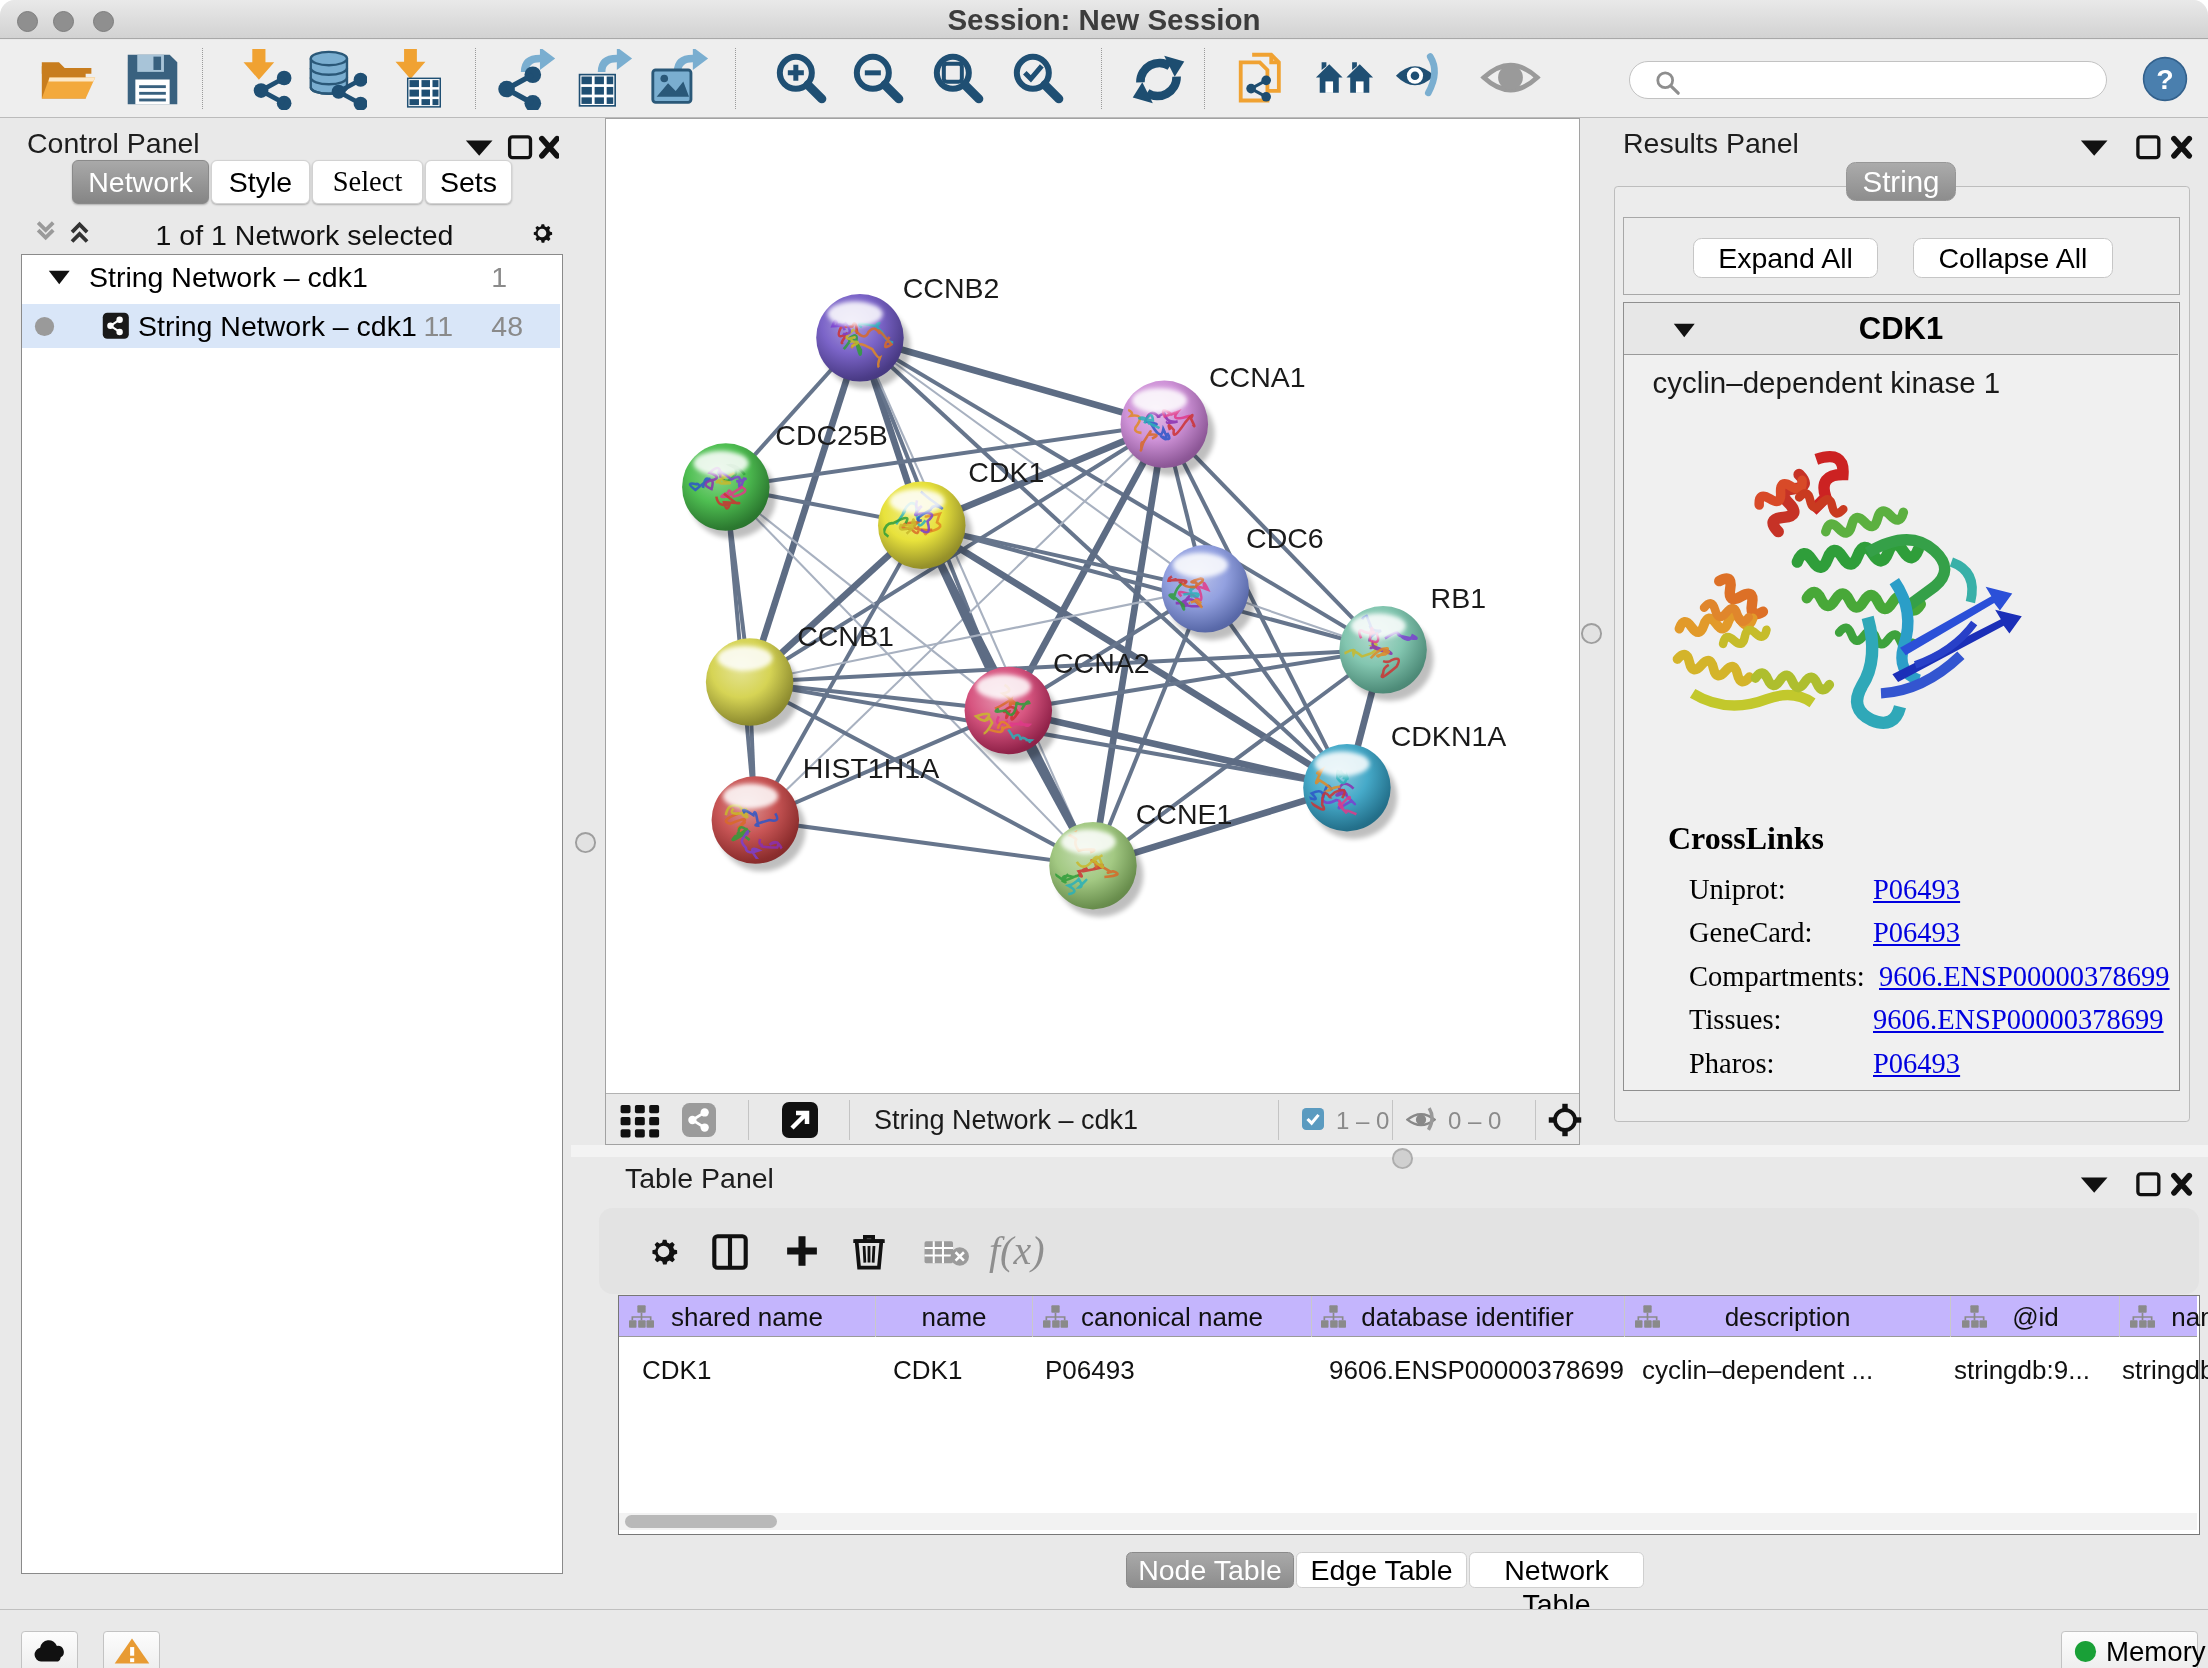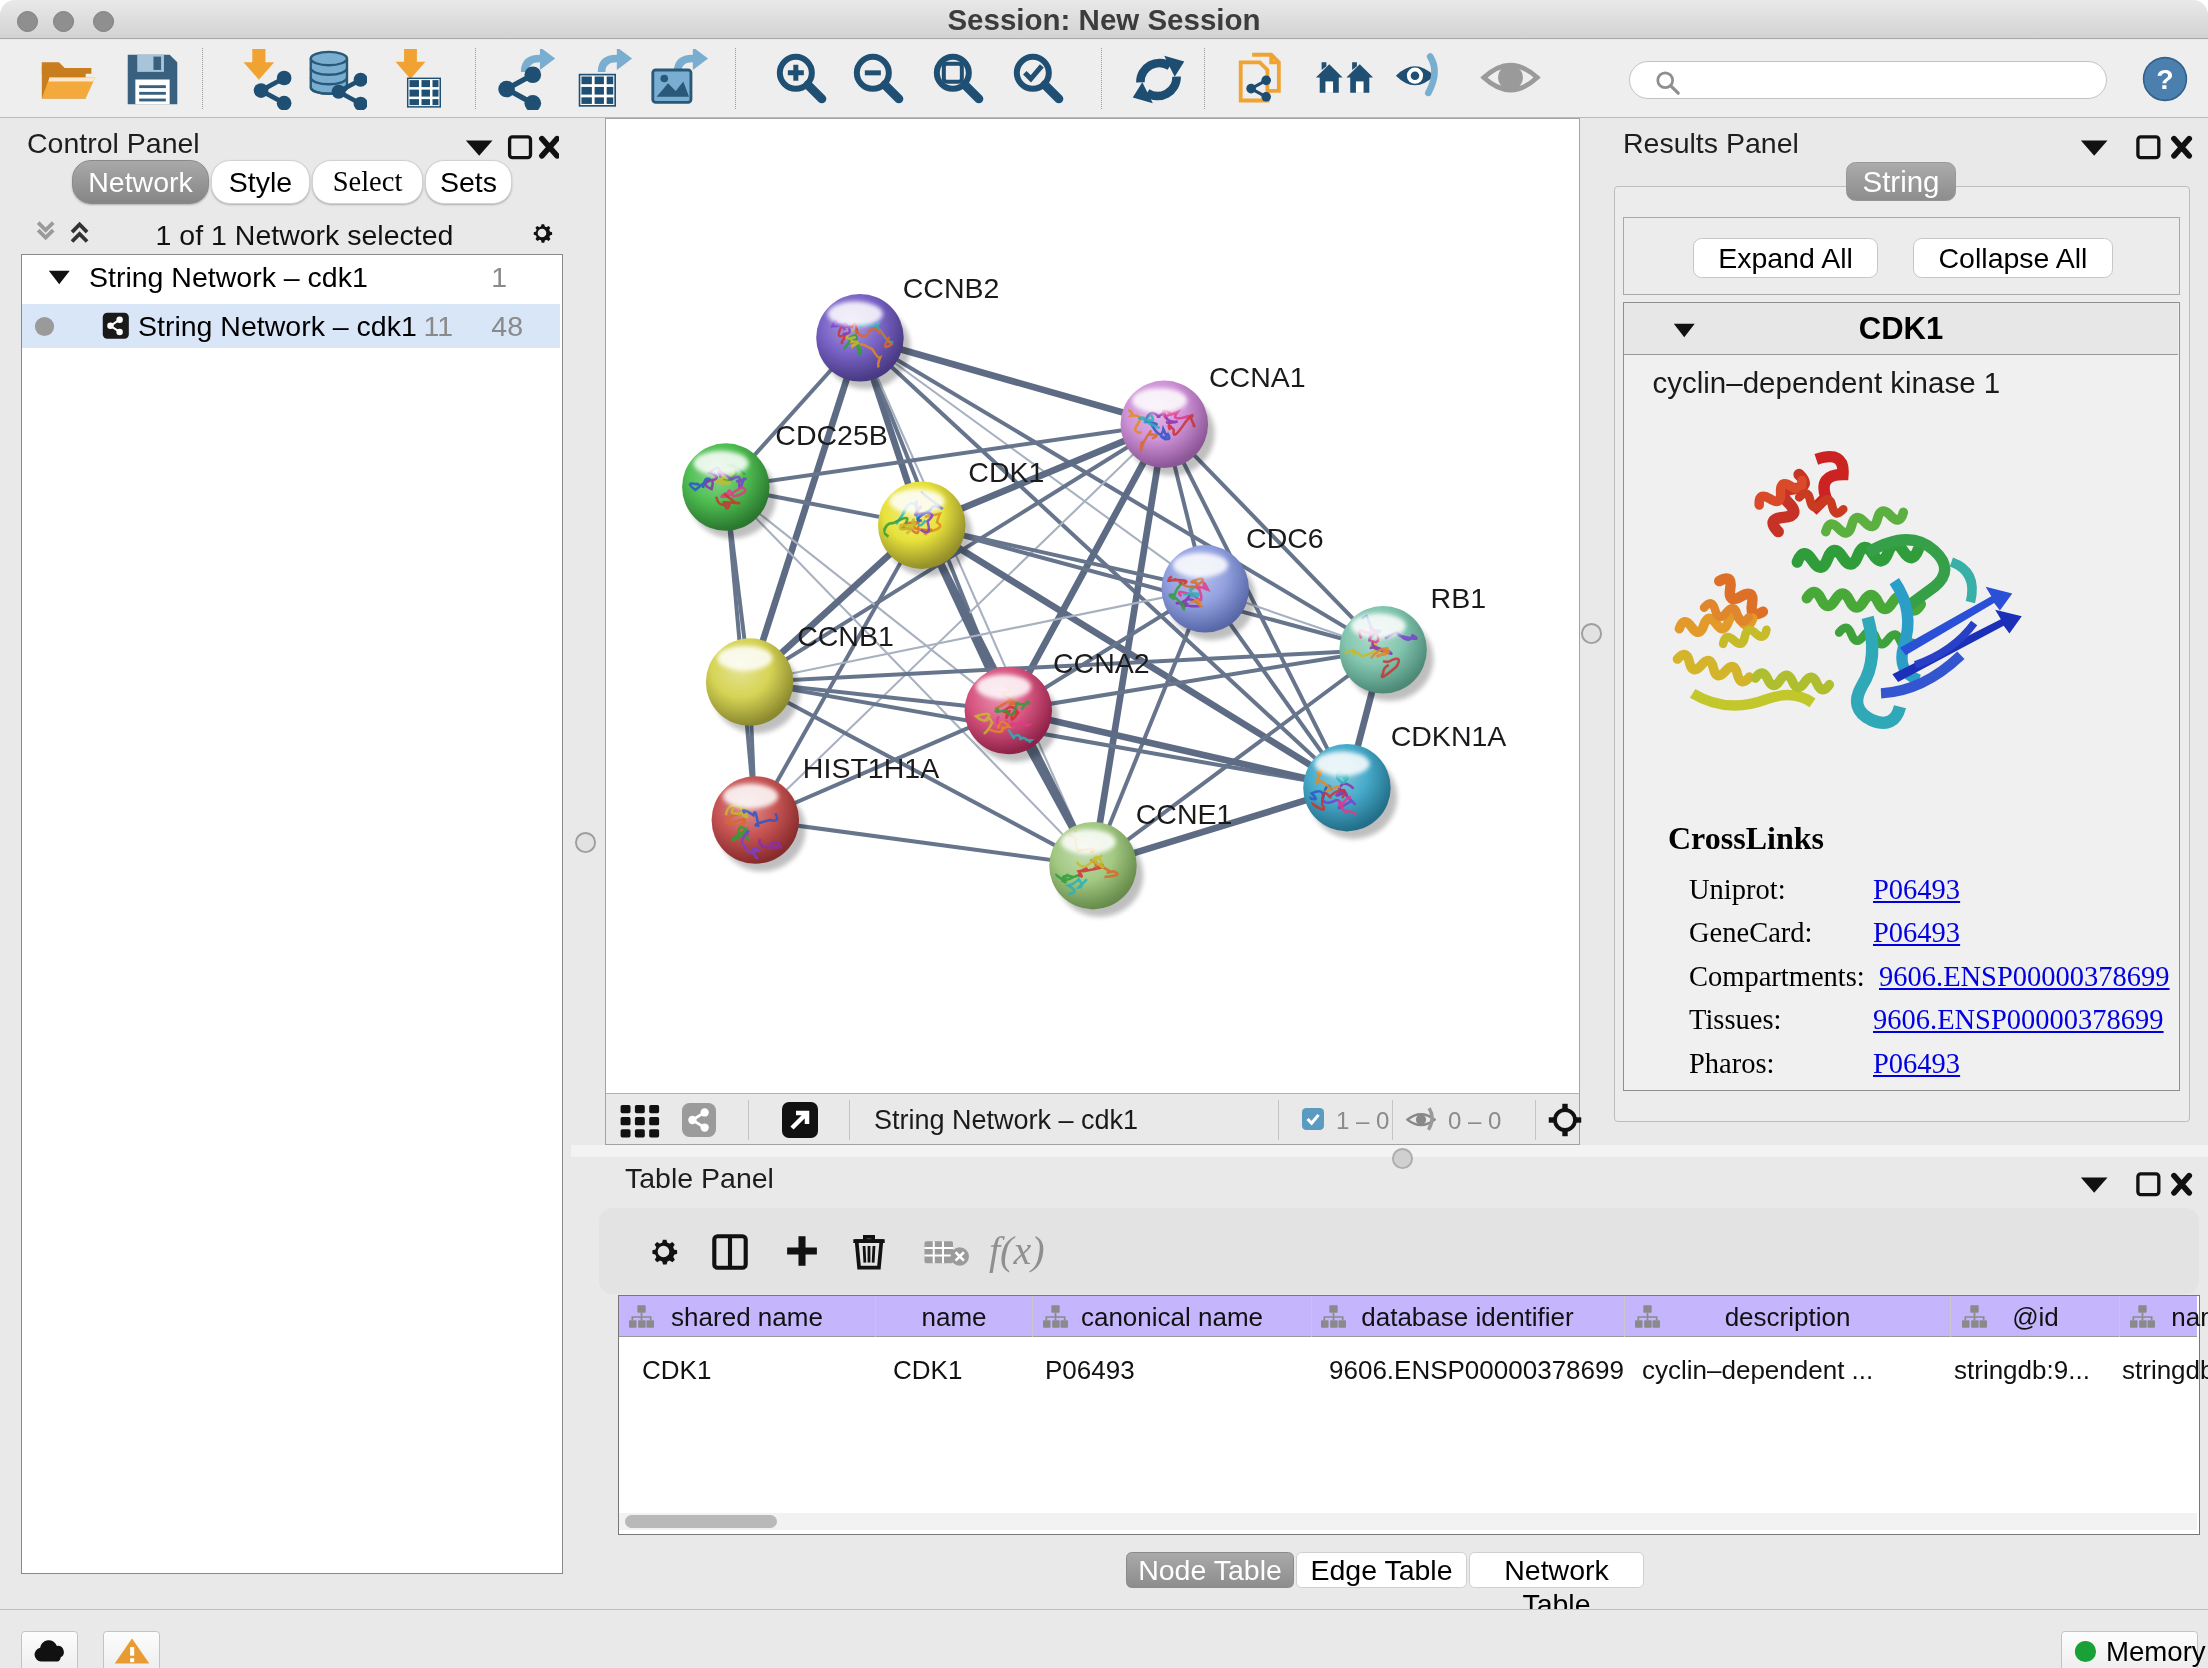--- a/index.html
+++ b/index.html
@@ -12,21 +12,21 @@
   .tl{position:absolute;top:10.5px;width:21px;height:21px;border-radius:50%;background:#8f8f8f;border:1px solid #7d7d7d;}
   .title{position:absolute;top:2.9px;left:0;width:100%;text-align:center;font-size:29.5px;font-weight:bold;color:#3c3c3c;}
   
   .toolbar{position:absolute;left:0;top:40px;width:2208px;height:78px;background:#eeeeee;border-bottom:1px solid #bbbbbb;}
   .tbsep{position:absolute;top:7.6px;height:61px;width:0;border-left:1.9px dotted #9a9a9a;}
   .tbi{position:absolute;top:8.6px;}
   .searchbox{position:absolute;left:1629px;top:21px;width:478px;height:38px;background:#fff;border:1.9px solid #c2c2c2;border-radius:20px;}
   
   .phead{font-size:28.5px;color:#1d1d1d;}
   
-  .tab{position:absolute;top:160px;height:44px;border-radius:19px;background:#fff;border:1px solid #d2d2d2;color:#000;font-size:28.5px;text-align:center;line-height:42px;box-shadow:0 1px 1.9px rgba(0,0,0,.25);}
+  .tab{position:absolute;top:160px;height:44px;border-radius:6px;background:#fff;border:1px solid #d2d2d2;color:#000;font-size:28.5px;text-align:center;line-height:42px;box-shadow:0 1px 1.9px rgba(0,0,0,.25);}
   .tabsel{background:linear-gradient(#a9a9a9,#858585);color:#fff;border:1px solid #8a8a8a;}
   .listbox{position:absolute;left:21px;top:254px;width:542px;height:1320px;background:#fff;border:1.9px solid #8a8a8a;}
   .selrow{position:absolute;left:0;top:49px;width:538px;height:44px;background:#d9e6f8;}
   
   .netpanel{position:absolute;left:605px;top:118px;width:975px;height:1027px;background:#fff;border:1px solid #a2a2a2;}
   .netstatus{position:absolute;left:0;top:974px;width:973px;height:51px;background:#e9e9e9;border-top:1px solid #b2b2b2;}
   .nssep{position:absolute;top:5.7px;height:40px;width:0;border-left:1px solid #c4c4c4;}
   
   .rbox{position:absolute;left:1614px;top:186px;width:576px;height:936px;background:#ececec;border:1px solid #bdbdbd;border-radius:3.8px;}
   .rtab{position:absolute;left:1846px;top:162px;width:110px;height:39px;background:linear-gradient(#ababab,#8d8d8d);border:1px solid #979797;border-radius:9.5px;color:#fff;font-size:29.5px;text-align:center;line-height:37px;}

